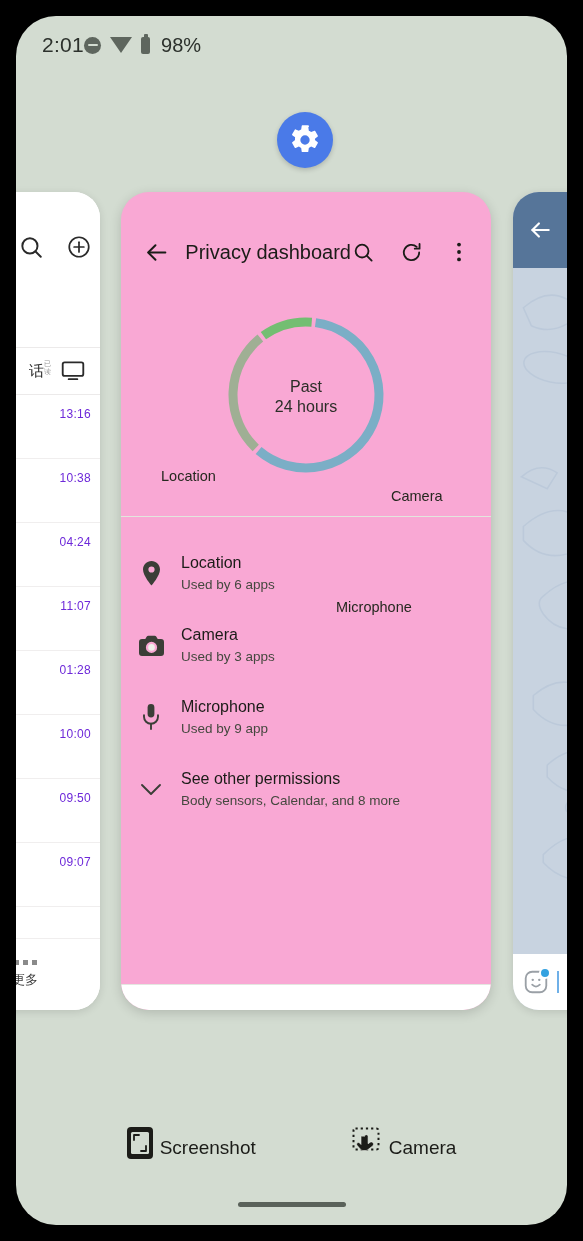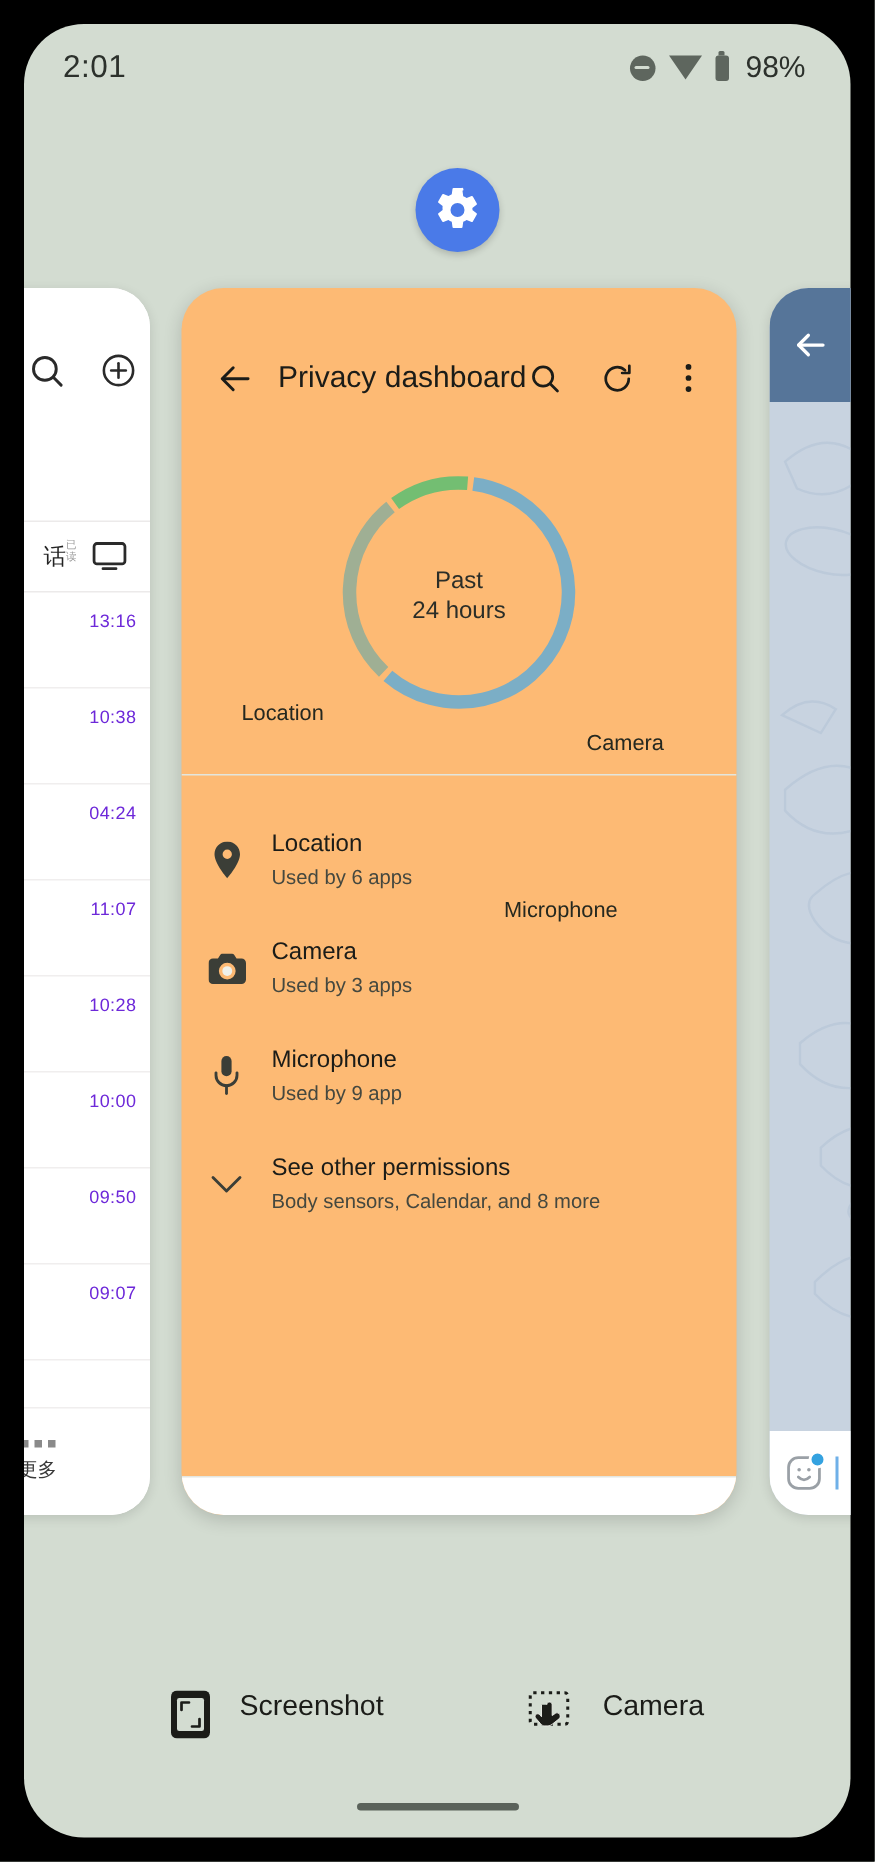--- a/index.html
+++ b/index.html
@@ -13,21 +13,21 @@
     position:absolute; left:16px; top:16px;
     width:551px; height:1209px;
     background:#D3DCD1;
     border-radius:40px;
     overflow:hidden;
   }
 
   
   #statusbar {
     position:absolute; left:0; top:0; width:100%; height:58px;
-    display:flex; align-items:center; justify-content:space-between;
+    display:flex; align-items:center; 
     padding:0 30px 0 26px;
     color:#2c312c;
   }
   #clock { font-size:21px; letter-spacing:.3px; }
   #status-icons { display:flex; align-items:center; gap:9px; }
   .dnd-icon {
     width:17px; height:17px; border-radius:50%; background:#5e665e;
     position:relative;
   }
   .dnd-icon:after{
@@ -119,21 +119,21 @@
   .tg-emoji { position:relative; width:26px; height:26px; }
   .tg-dot{
     position:absolute; right:-2px; top:-2px; width:12px; height:12px;
     border-radius:50%; background:#34A2E0; border:2px solid #fff;
   }
   #tg-caret { width:2px; height:22px; background:#6fb0e8; }
 
   
   #card-center {
     left:105px; top:176px; width:370px; height:818px;
-    background:#fdba74; border-radius:28px;
+    background:#f9a8d4; border-radius:28px;
     box-shadow:0 3px 12px rgba(0,0,0,.16);
   }
   #center-white-strip{
     position:absolute; left:0; bottom:0; width:100%; height:26px;
     background:#fff; border-top:1px solid #e4e6e0;
     border-radius:0 0 28px 28px;
   }
   #app-bar {
     position:absolute; left:0; top:32px; width:100%; height:56px;
     display:flex; align-items:center; padding:0 20px;
@@ -170,21 +170,21 @@
     color:#3b3e37;
   }
   .perm-text .t1 { font-size:16px; color:#1b1c18; line-height:21px; }
   .perm-text .t2 { font-size:13.5px; color:#45483f; line-height:19px; margin-top:2px; }
 
   
   #bottom-actions {
     position:absolute; left:0; bottom:52px; width:100%; height:60px;
     display:flex; align-items:center; justify-content:center; gap:96px;
   }
-  .bottom-action { display:flex; align-items:flex-start; gap:20px; }
+  .bottom-action { display:flex; align-items:flex-end; gap:7px; }
   .bottom-action span { font-size:19px; color:#1b1c18; }
   #nav-pill {
     position:absolute; left:50%; transform:translateX(-50%); bottom:18px;
     width:108px; height:5px; border-radius:3px; background:#5a625a;
   }
 </style>
 </head>
 <body>
 
 <div id="phone">
@@ -238,21 +238,21 @@
         <div class="wc-row" style="top: 267px;">
           <div class="wc-time">10:38</div>
         </div>
         <div class="wc-row" style="top: 331px;">
           <div class="wc-time">04:24</div>
         </div>
         <div class="wc-row" style="top: 395px;">
           <div class="wc-time">11:07</div>
         </div>
         <div class="wc-row" style="top: 459px;">
-          <div class="wc-time">10:28</div>
+          <div class="wc-time">01:28</div>
         </div>
         <div class="wc-row" style="top: 523px;">
           <div class="wc-time">10:00</div>
         </div>
         <div class="wc-row" style="top: 587px;">
           <div class="wc-time">09:50</div>
         </div>
         <div class="wc-row" style="top: 651px;">
           <div class="wc-time">09:07</div>
         </div>

